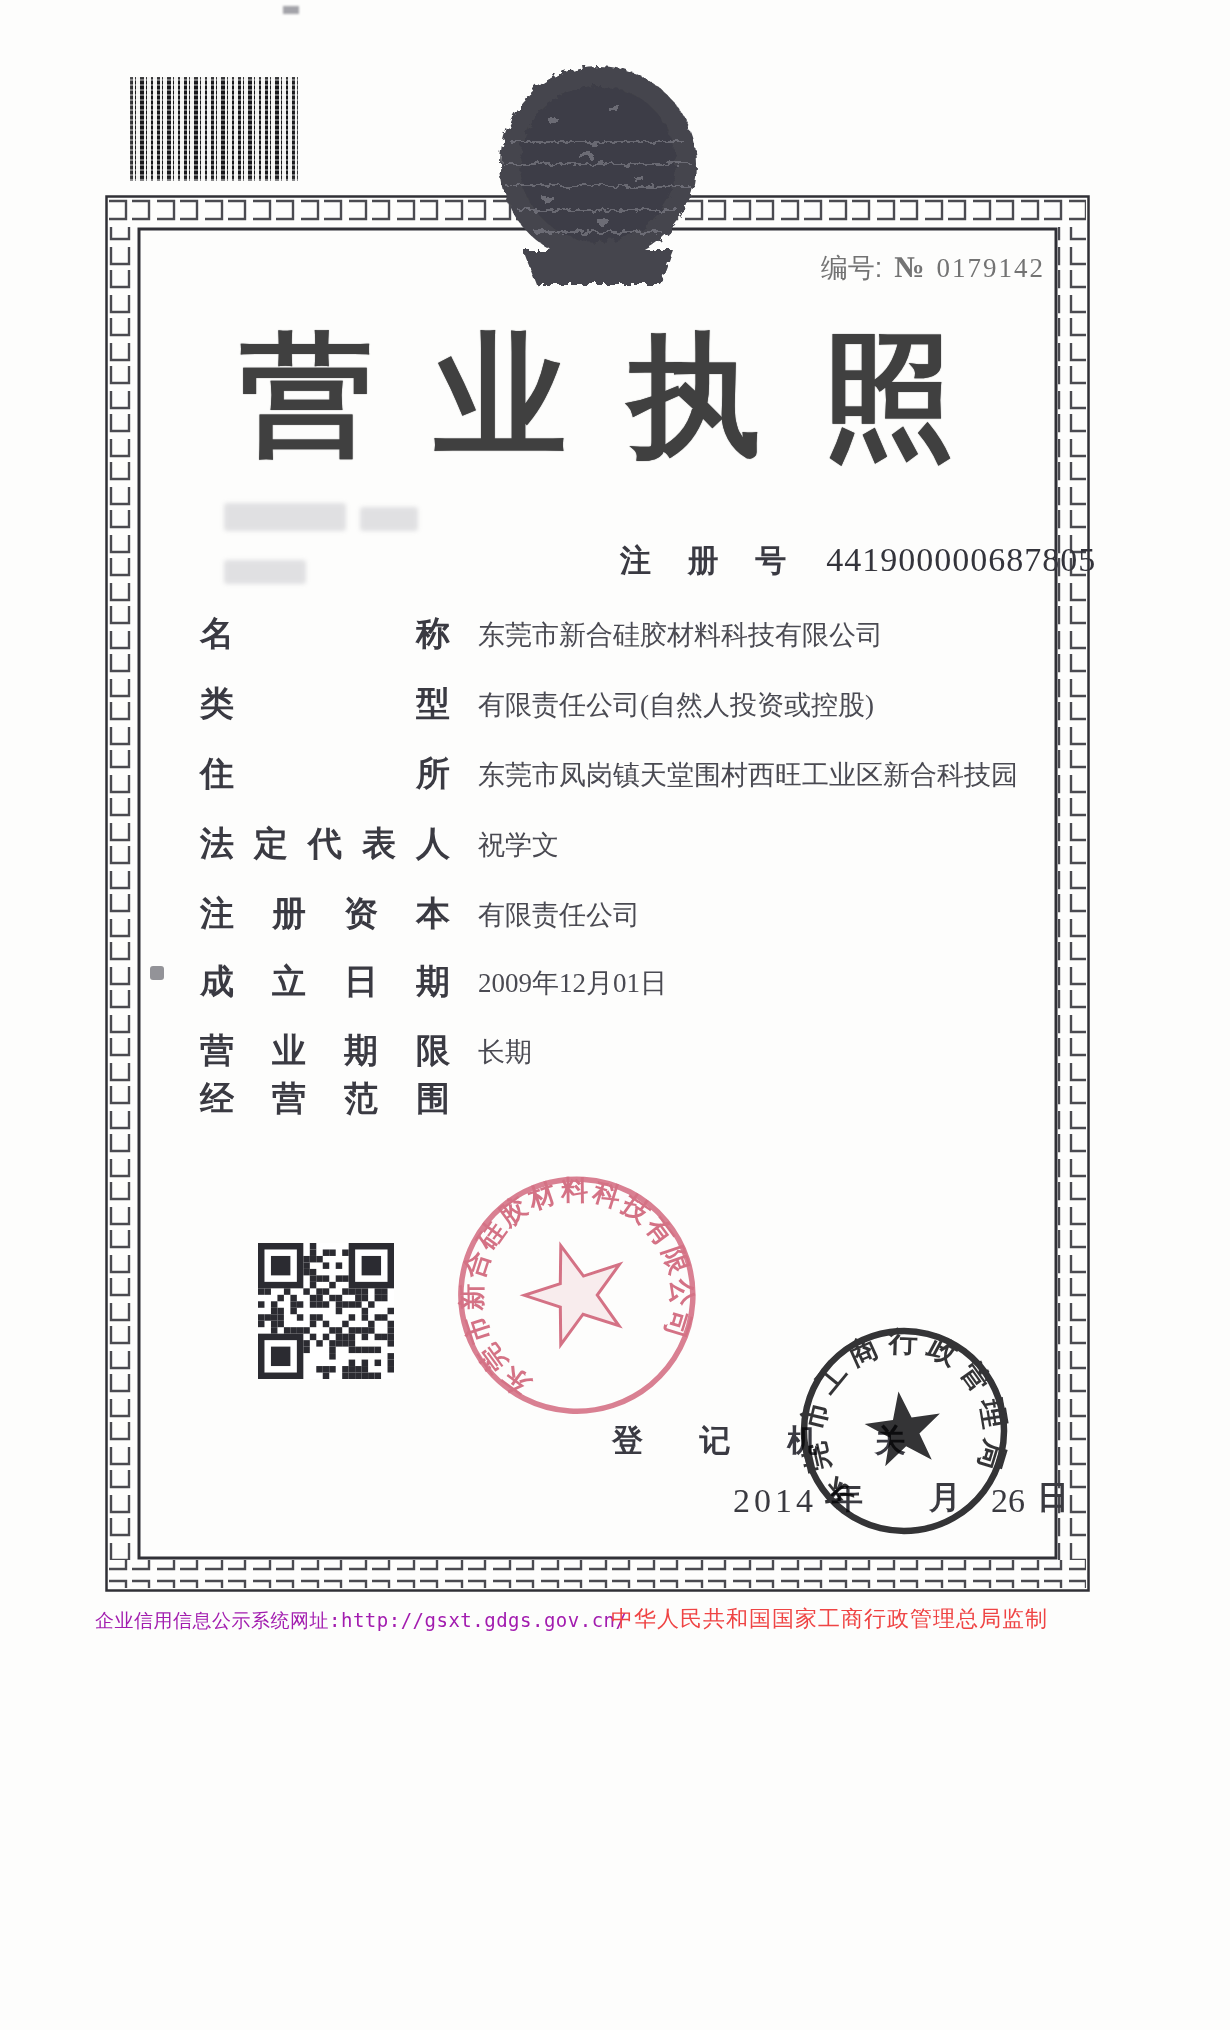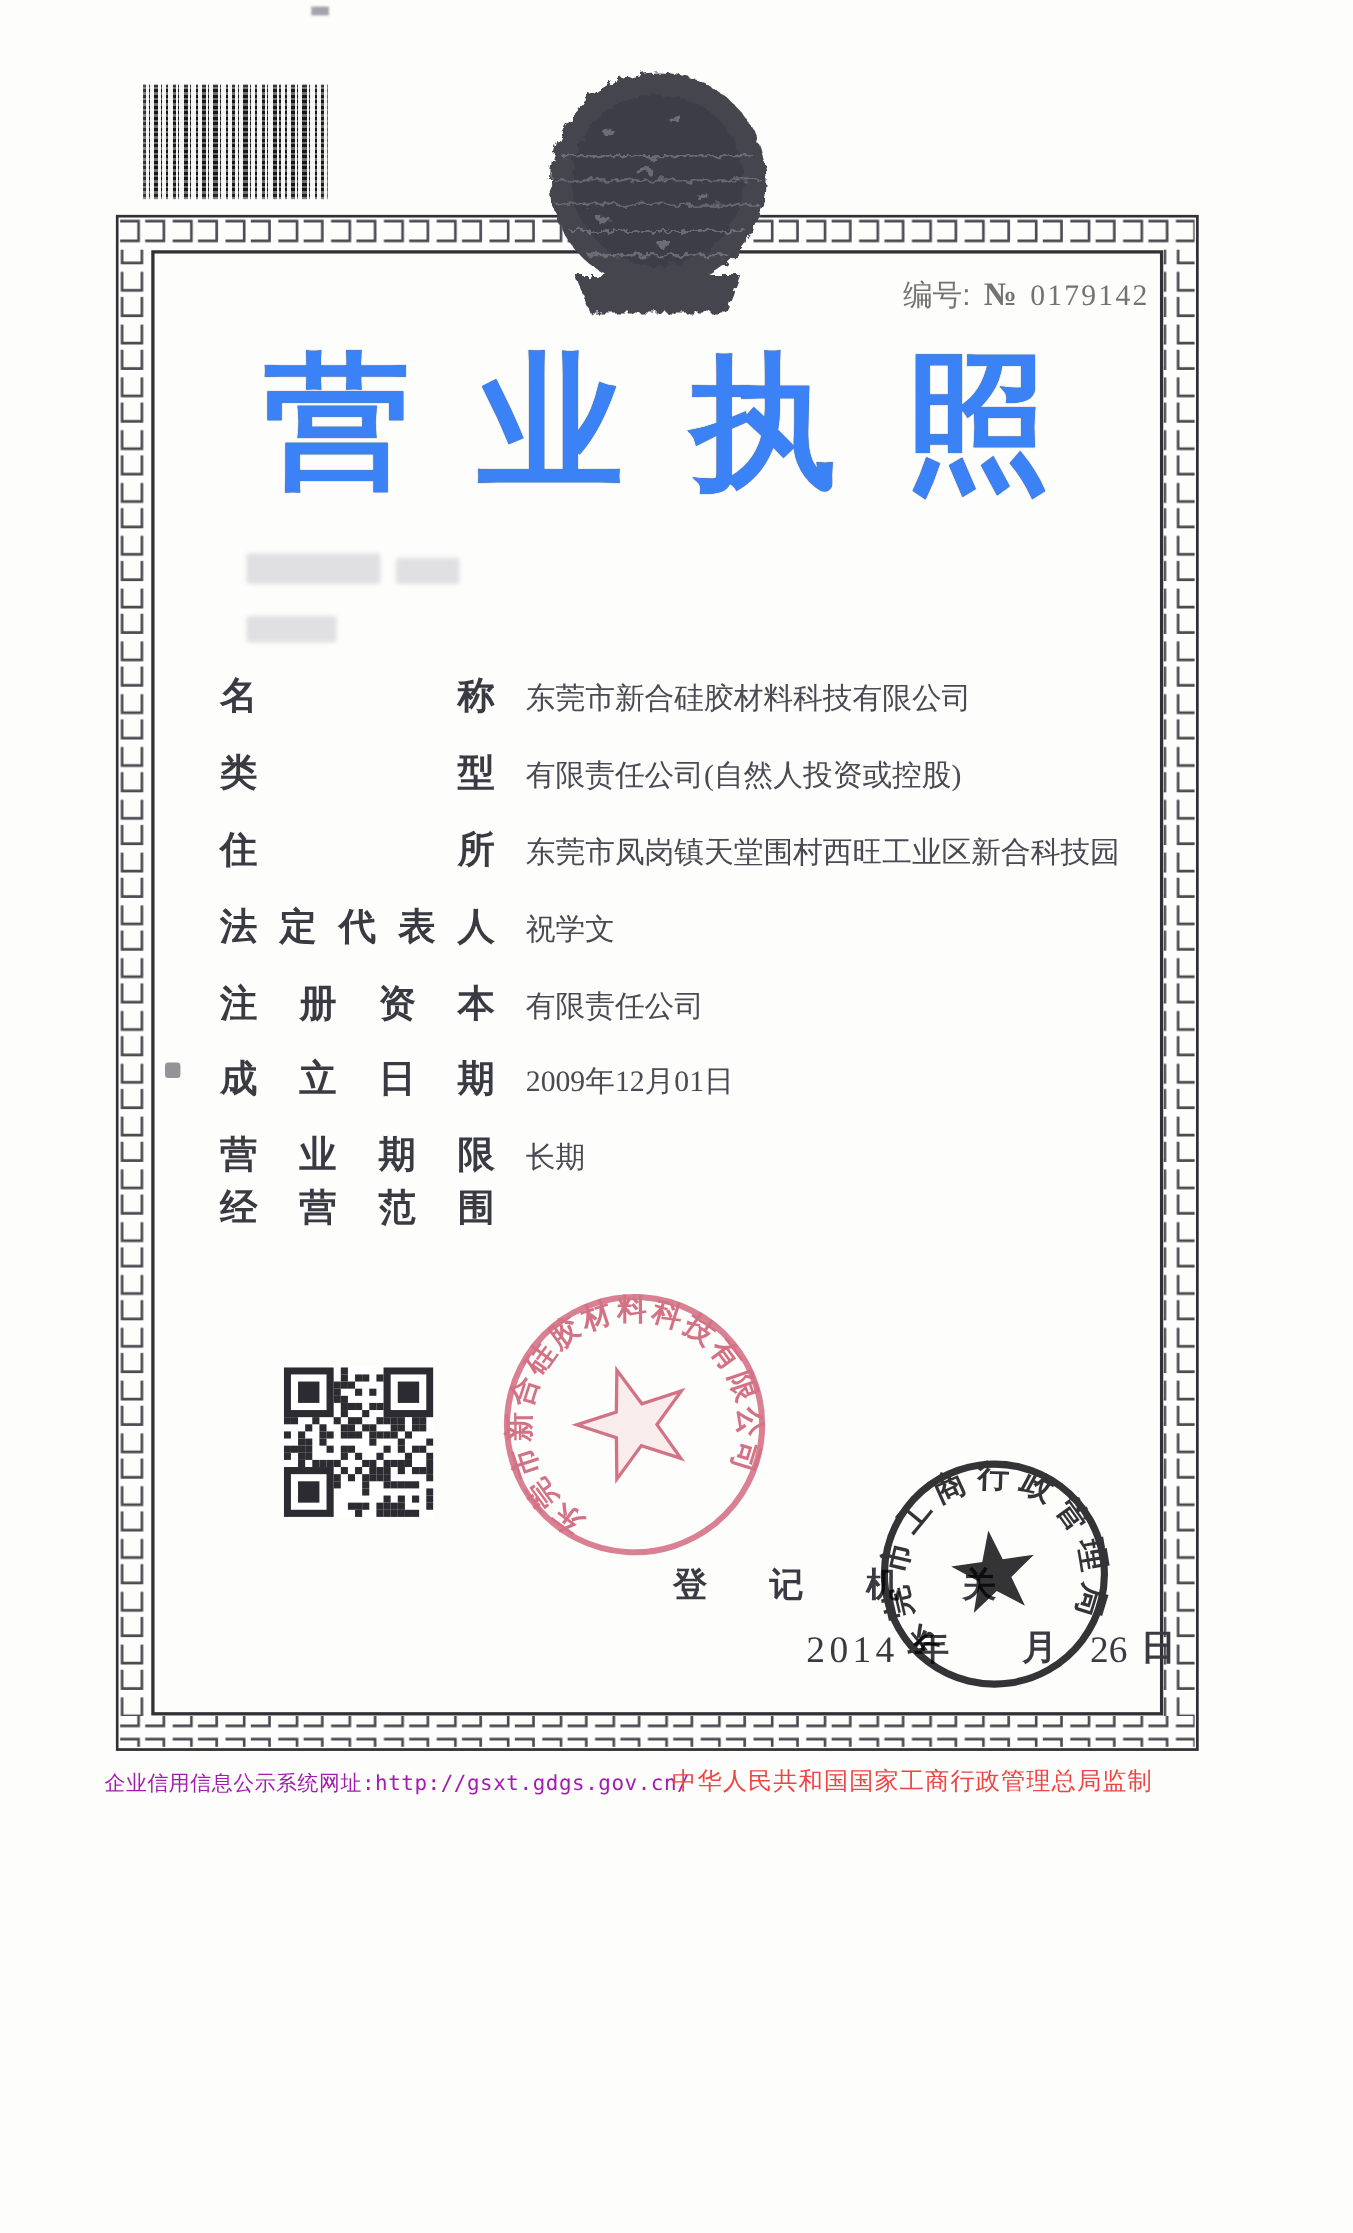--- a/index.html
+++ b/index.html
@@ -34,22 +34,22 @@
   
   .serial-row{
     position:absolute;top:250px;right:185px;z-index:3;
     display:flex;align-items:baseline;gap:12px;font-size:27px;color:#737373;
   }
   .serial-row .sym{font-family:"Liberation Serif",serif;font-weight:bold;font-size:30px;}
   .serial-row .num{font-family:Liberation Serif, serif;font-size:27px;letter-spacing:2px;}
 
   
   .license-title{
-    position:absolute;left:139px;top:296px;width:917px;z-index:3;
-    text-align:center;font-size:132px;font-weight:900;color:#3b82f6;
+    position:absolute;left:139px;top:308px;width:917px;z-index:3;
+    text-align:center;font-size:132px;font-weight:900;color:#404040;
     letter-spacing:62px;text-indent:62px;
     font-family:"DejaVu Sans",sans-serif;
     text-shadow:0 0 1px #444;
   }
 
   
   .regno-row{
     position:absolute;left:620px;top:540px;z-index:3;
     display:flex;align-items:baseline;gap:26px;
   }
@@ -173,20 +173,24 @@
   </div>
 
   <div class="serial-row">
     <span>编号:</span>
     <span class="sym">№</span>
     <span class="num">0179142</span>
   </div>
 
   <div class="license-title">营业执照</div>
 
+  <div class="regno-row">
+    <span class="lbl">注 册 号</span>
+    <span class="val">441900000687805</span>
+  </div>
 
   <div class="fields">
     <div class="field-row" style="top:615px;">
       <div class="field-label jlabel">
           <span>名</span>
           <span>称</span>
         </div>
       <div class="field-value">东莞市新合硅胶材料科技有限公司</div>
     </div>
     <div class="field-row" style="top:685px;">

